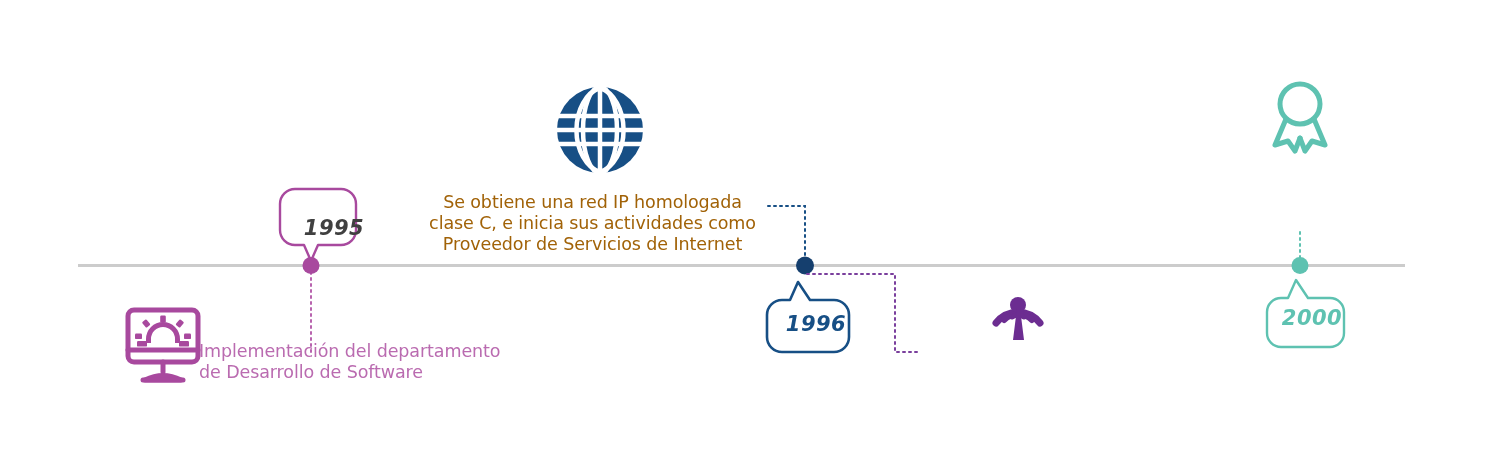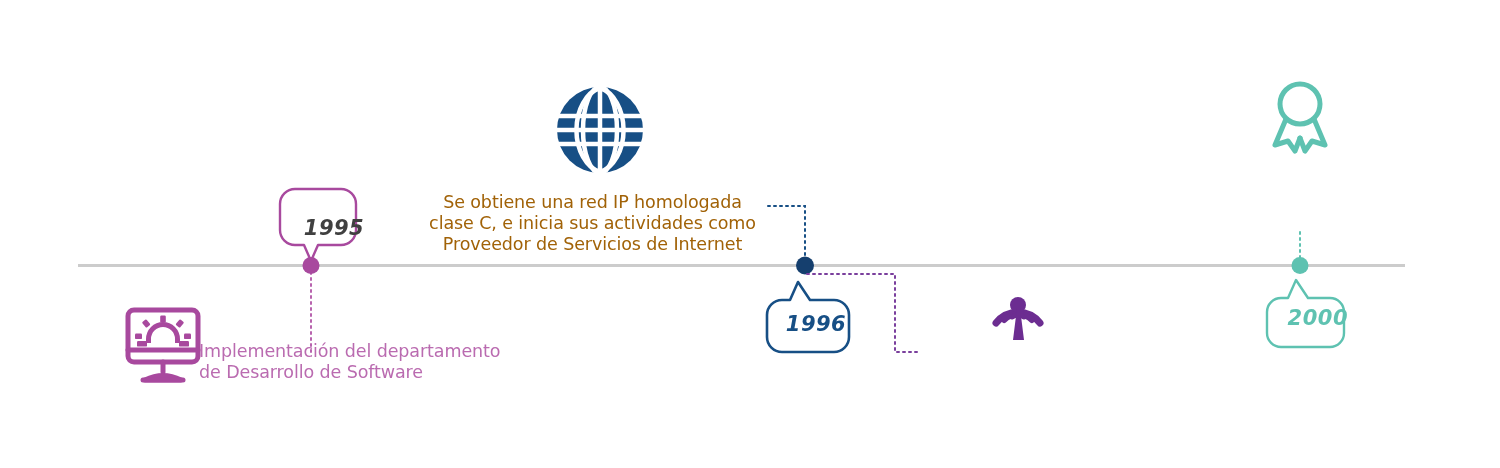--- a/index.html
+++ b/index.html
@@ -146,15 +146,15 @@
 de Desarrollo de Software</div>
 
   <div class="ev-text align-center" style="left:415px; top:192px; width:355px; color:#a16207;">Se obtiene una red IP homologada
 clase C, e inicia sus actividades como
 Proveedor de Servicios de Internet</div>
 
   <div class="year-label" style="left:780px; top:312px; width:72px; color:#174F85;">1996</div>
 
 
 
-  <div class="year-label" style="left:1276px; top:306px; width:72px; color:#5EC2B1;text-align:right;">2000</div>
+  <div class="year-label" style="left:1276px; top:306px; width:72px; color:#5EC2B1;">2000</div>
 
 </div>
 
 </body></html>

